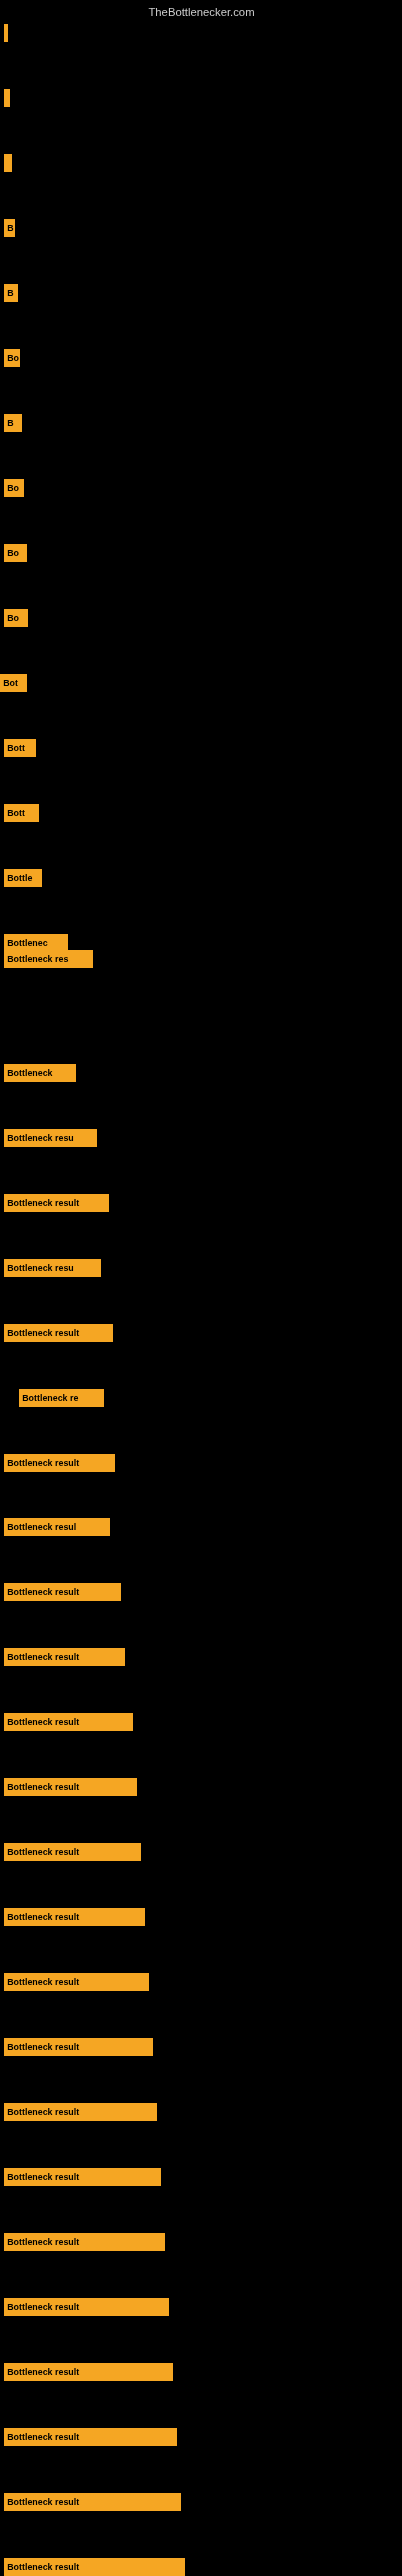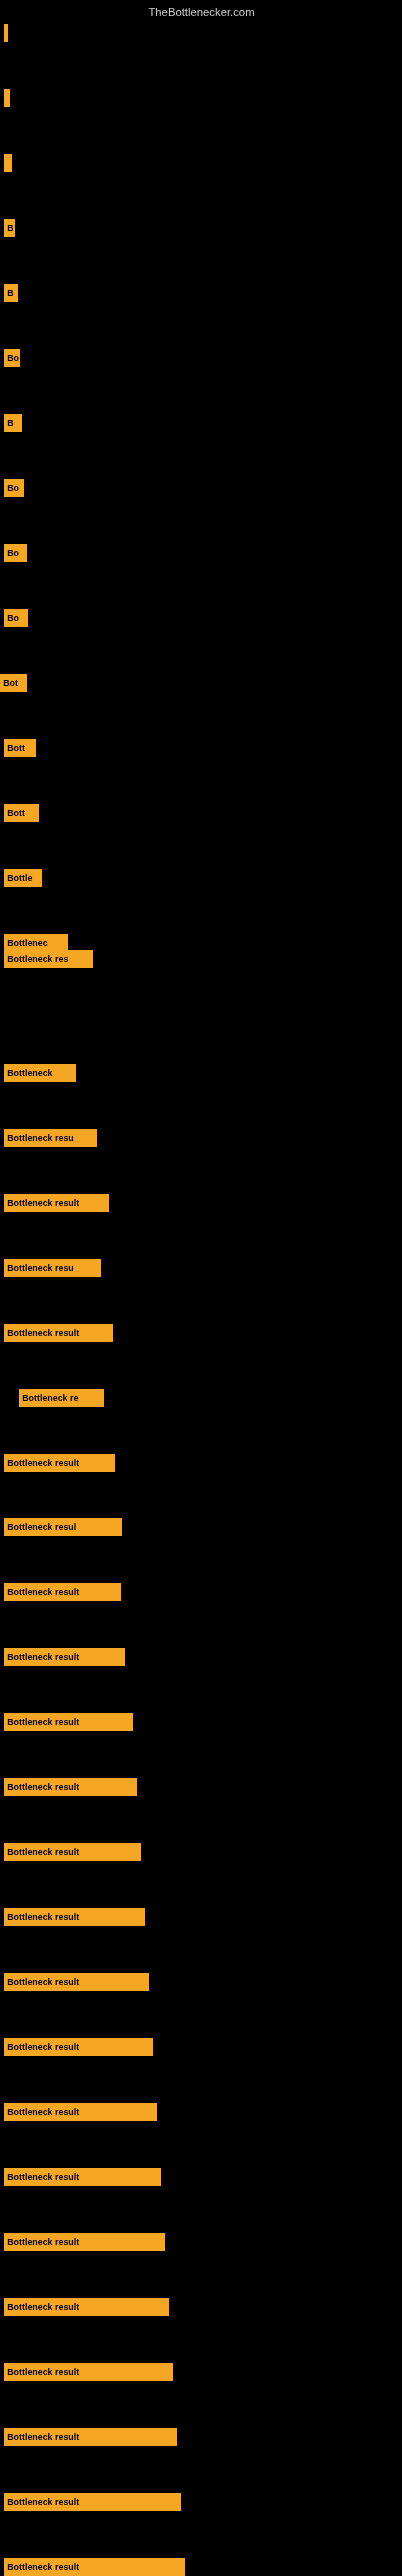--- a/index.html
+++ b/index.html
@@ -167,21 +167,21 @@
       <div class="bar" style="width: 85px;">
         <span class="bar-label">Bottleneck re</span>
       </div>
     </div>
     <div style="position: absolute; top: 1430px; left: 4px;">
       <div class="bar" style="width: 111px;">
         <span class="bar-label">Bottleneck result</span>
       </div>
     </div>
     <div style="position: absolute; top: 1494px; left: 4px;">
-      <div class="bar" style="width: 118px; align-items: center;">
+      <div class="bar" style="width: 106px; align-items: center;">
         <span class="bar-label">Bottleneck resul</span>
       </div>
     </div>
     <div style="position: absolute; top: 1559px; left: 4px;">
       <div class="bar" style="width: 117px;">
         <span class="bar-label">Bottleneck result</span>
       </div>
     </div>
     <div style="position: absolute; top: 1624px; left: 4px;">
       <div class="bar" style="width: 121px;">

